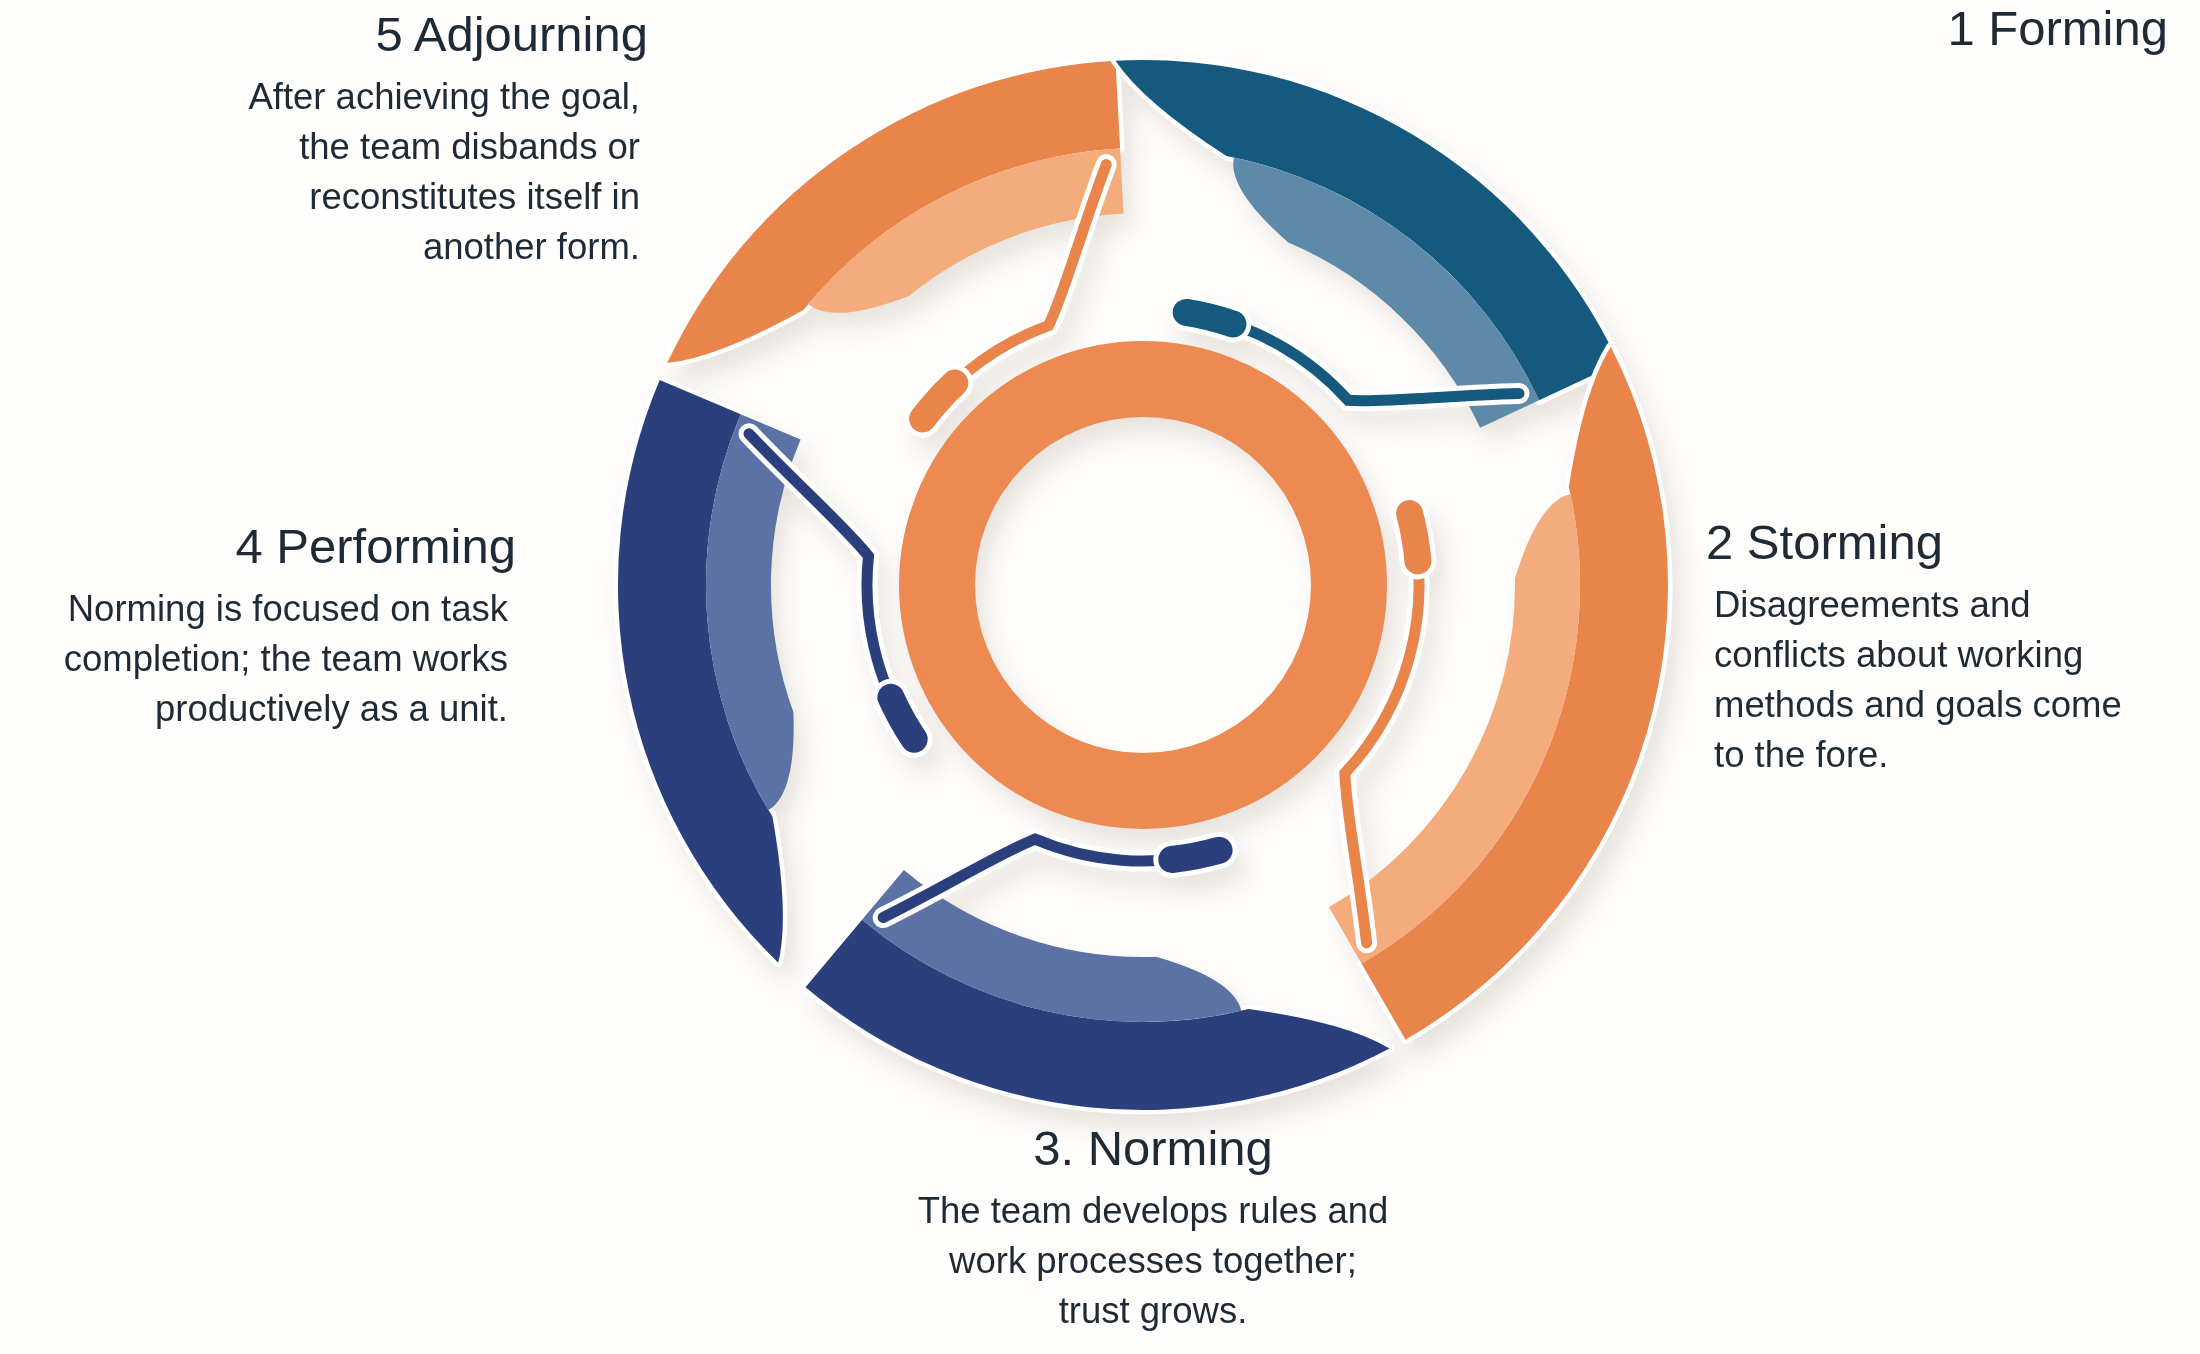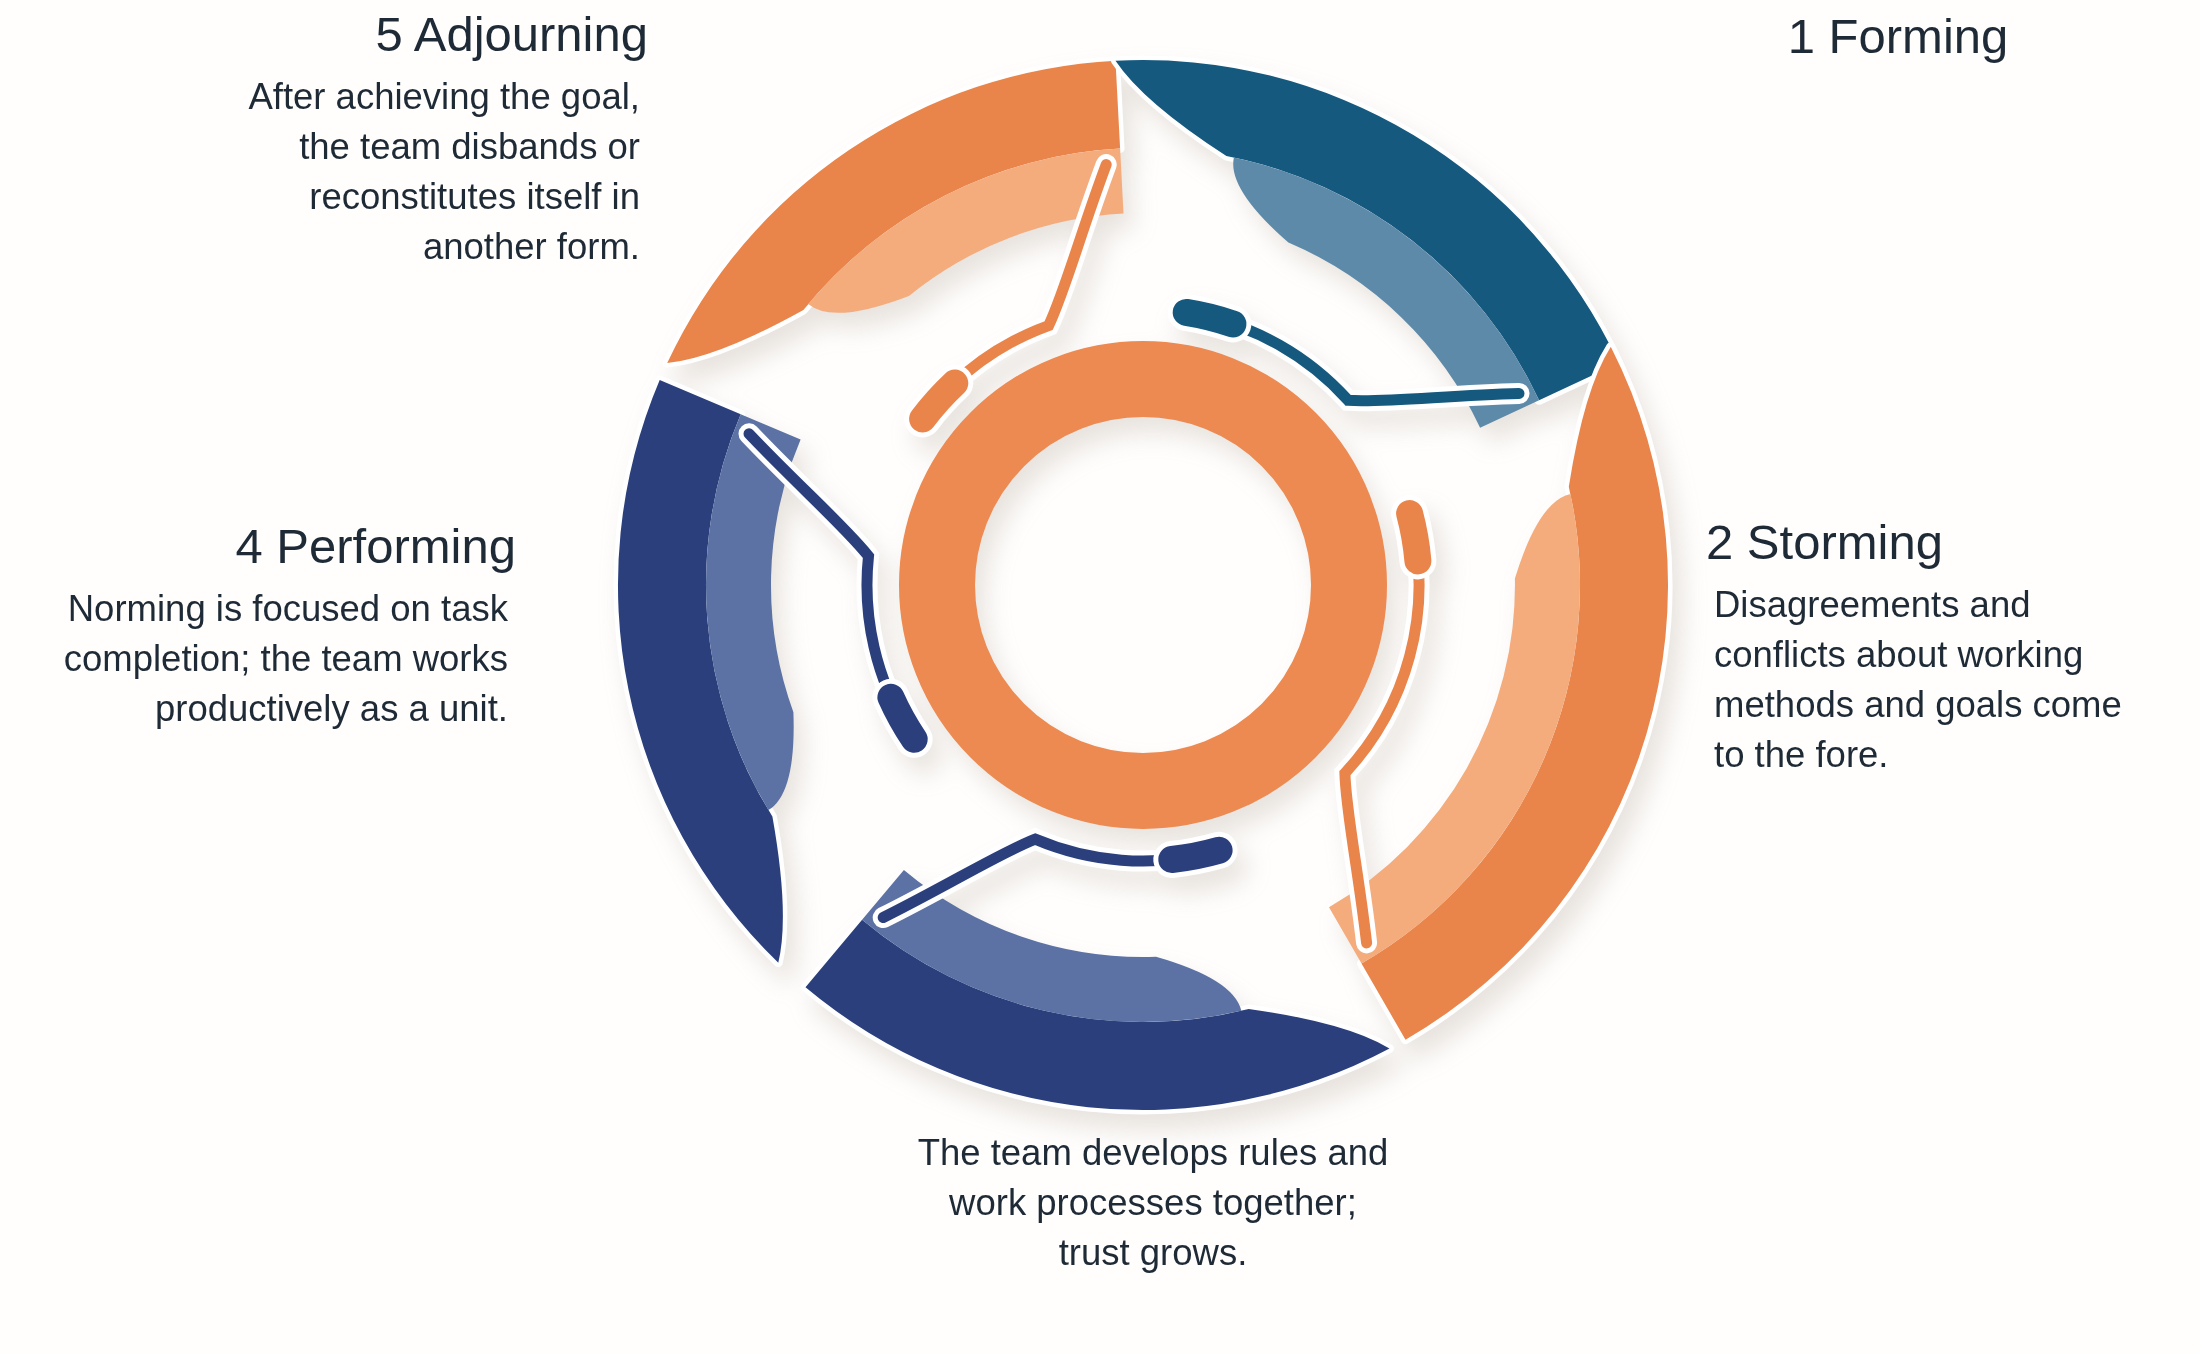--- a/index.html
+++ b/index.html
@@ -15,21 +15,21 @@
   }
   .stage-label{position:absolute;color:#1e2a36;}
   .stage-label .stage-title{
     margin:0 0 8px 0;font-size:49px;font-weight:400;line-height:1.18;
   }
   .stage-label .stage-desc{
     margin:8px;font-size:36.5px;font-weight:400;line-height:1.37;
     white-space:pre-line;
   }
   #label-adjourning{left:168px;top:6px;width:480px;text-align:right;}
-  #label-forming{left:1628px;top:8px;width:540px;text-align:center;}
+  #label-forming{left:1628px;top:0;width:540px;text-align:right;}
   #label-storming{left:1706px;top:514px;width:500px;text-align:left;}
   #label-performing{left:16px;top:518px;width:500px;text-align:right;}
   #label-norming{left:823px;top:1120px;width:660px;text-align:center;}
 </style>
 </head>
 <body>
 
 <div id="canvas">
 
   <svg id="wheel" viewBox="-585 -585 1170 1170" xmlns="http://www.w3.org/2000/svg">
@@ -82,20 +82,21 @@
 
   <div class="stage-label" id="label-storming">
     <div class="stage-title">2 Storming</div>
     <p class="stage-desc">Disagreements and
 conflicts about working
 methods and goals come
 to the fore.</p>
   </div>
 
   <div class="stage-label" id="label-norming">
+    <div class="stage-title">3. Norming</div>
     <p class="stage-desc">The team develops rules and
 work processes together;
 trust grows.</p>
   </div>
 
   <div class="stage-label" id="label-performing">
     <div class="stage-title">4 Performing</div>
     <p class="stage-desc">Norming is focused on task
 completion; the team works
 productively as a unit.</p>

